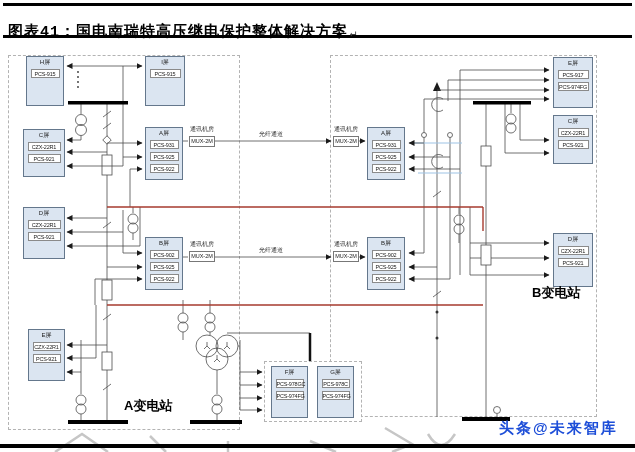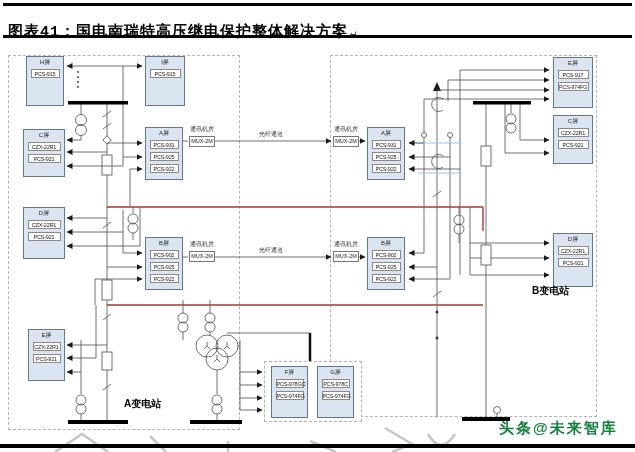--- a/index.html
+++ b/index.html
@@ -13,22 +13,22 @@
   .dash{position:absolute;border:1px dashed #b3b3b3;z-index:1;box-sizing:border-box}
   .fgwrap{background:#fff;z-index:2}
   .panel{position:absolute;background:var(--panel_fill,#dbe5f1);border:1px solid var(--panel_border,#64778c);
          box-sizing:border-box;z-index:3;display:flex;flex-direction:column;align-items:center;padding:1px 0}
   .ph{font-size:6px;line-height:8px;color:#222;white-space:nowrap}
   .dev{background:#fff;border:1px solid #8a8a8a;box-sizing:border-box;font-size:5.5px;letter-spacing:-0.2px;
        line-height:8px;height:9px;width:calc(100% - 7px);text-align:center;margin-top:3px;color:#222;white-space:nowrap}
   .mux{position:absolute;width:26px;height:11px;background:#fff;border:1px solid #777;box-sizing:border-box;
        font-size:5.5px;line-height:9px;text-align:center;color:#222;z-index:3;white-space:nowrap}
   .slabel{position:absolute;font-size:6px;line-height:7px;color:#333;z-index:3;white-space:nowrap;width:40px;text-align:center}
-  .stlabel{position:absolute;font-weight:bold;font-size:10px;color:#000;z-index:3;white-space:nowrap}
-  .wm{position:absolute;left:499px;top:419px;font-size:15px;font-weight:bold;color:#15803d;
+  .stlabel{position:absolute;font-weight:bold;font-size:13px;color:#000;z-index:3;white-space:nowrap}
+  .wm{position:absolute;left:499px;top:419px;font-size:15px;font-weight:bold;color:#1d4ed8;
       letter-spacing:2px;z-index:6;white-space:nowrap}
   svg{position:absolute;left:0;top:0;z-index:1}
 </style>
 </head>
 <body>
 
 <div class="rule" style="top:3px"></div>
 <div class="title">
   <span>图表41：国电南瑞特高压继电保护整体解决方案</span><span class="mark">↵</span>
 </div>

